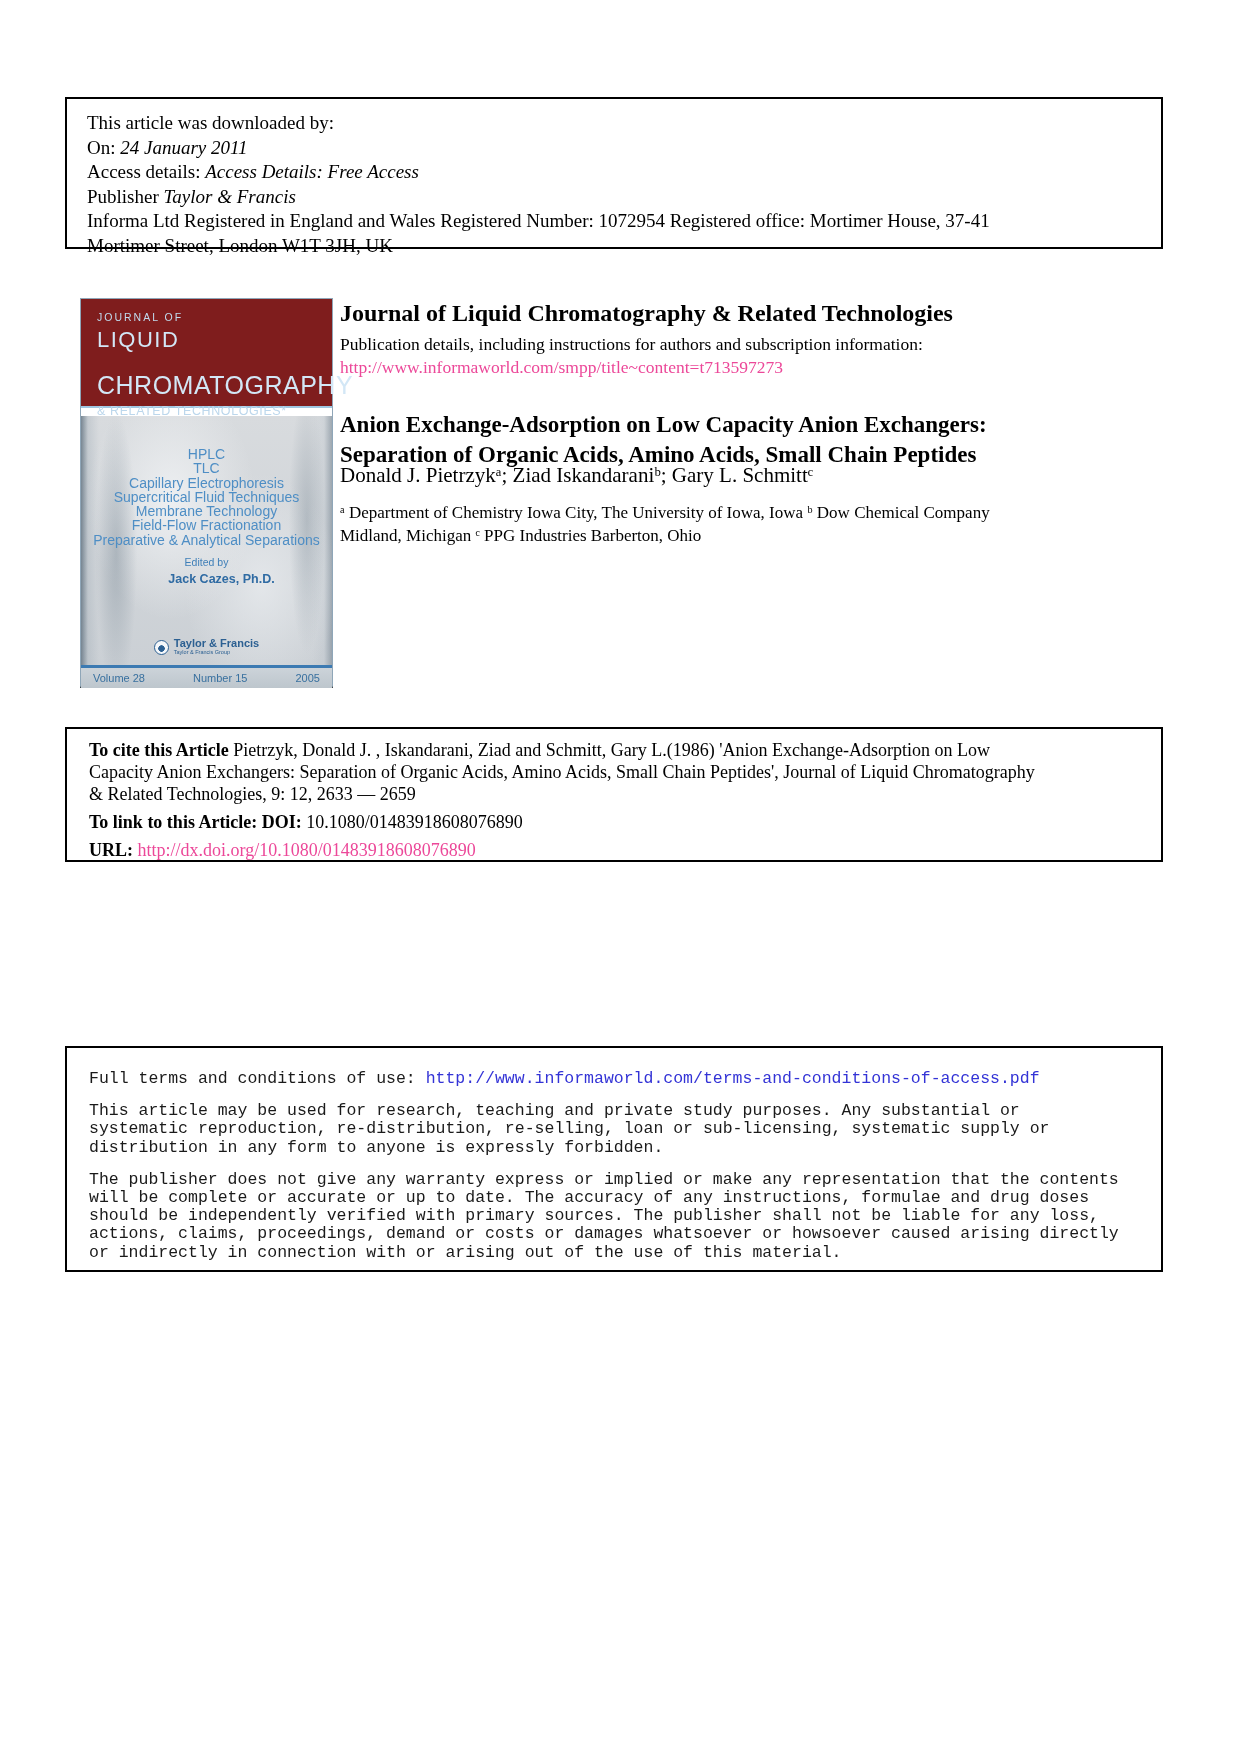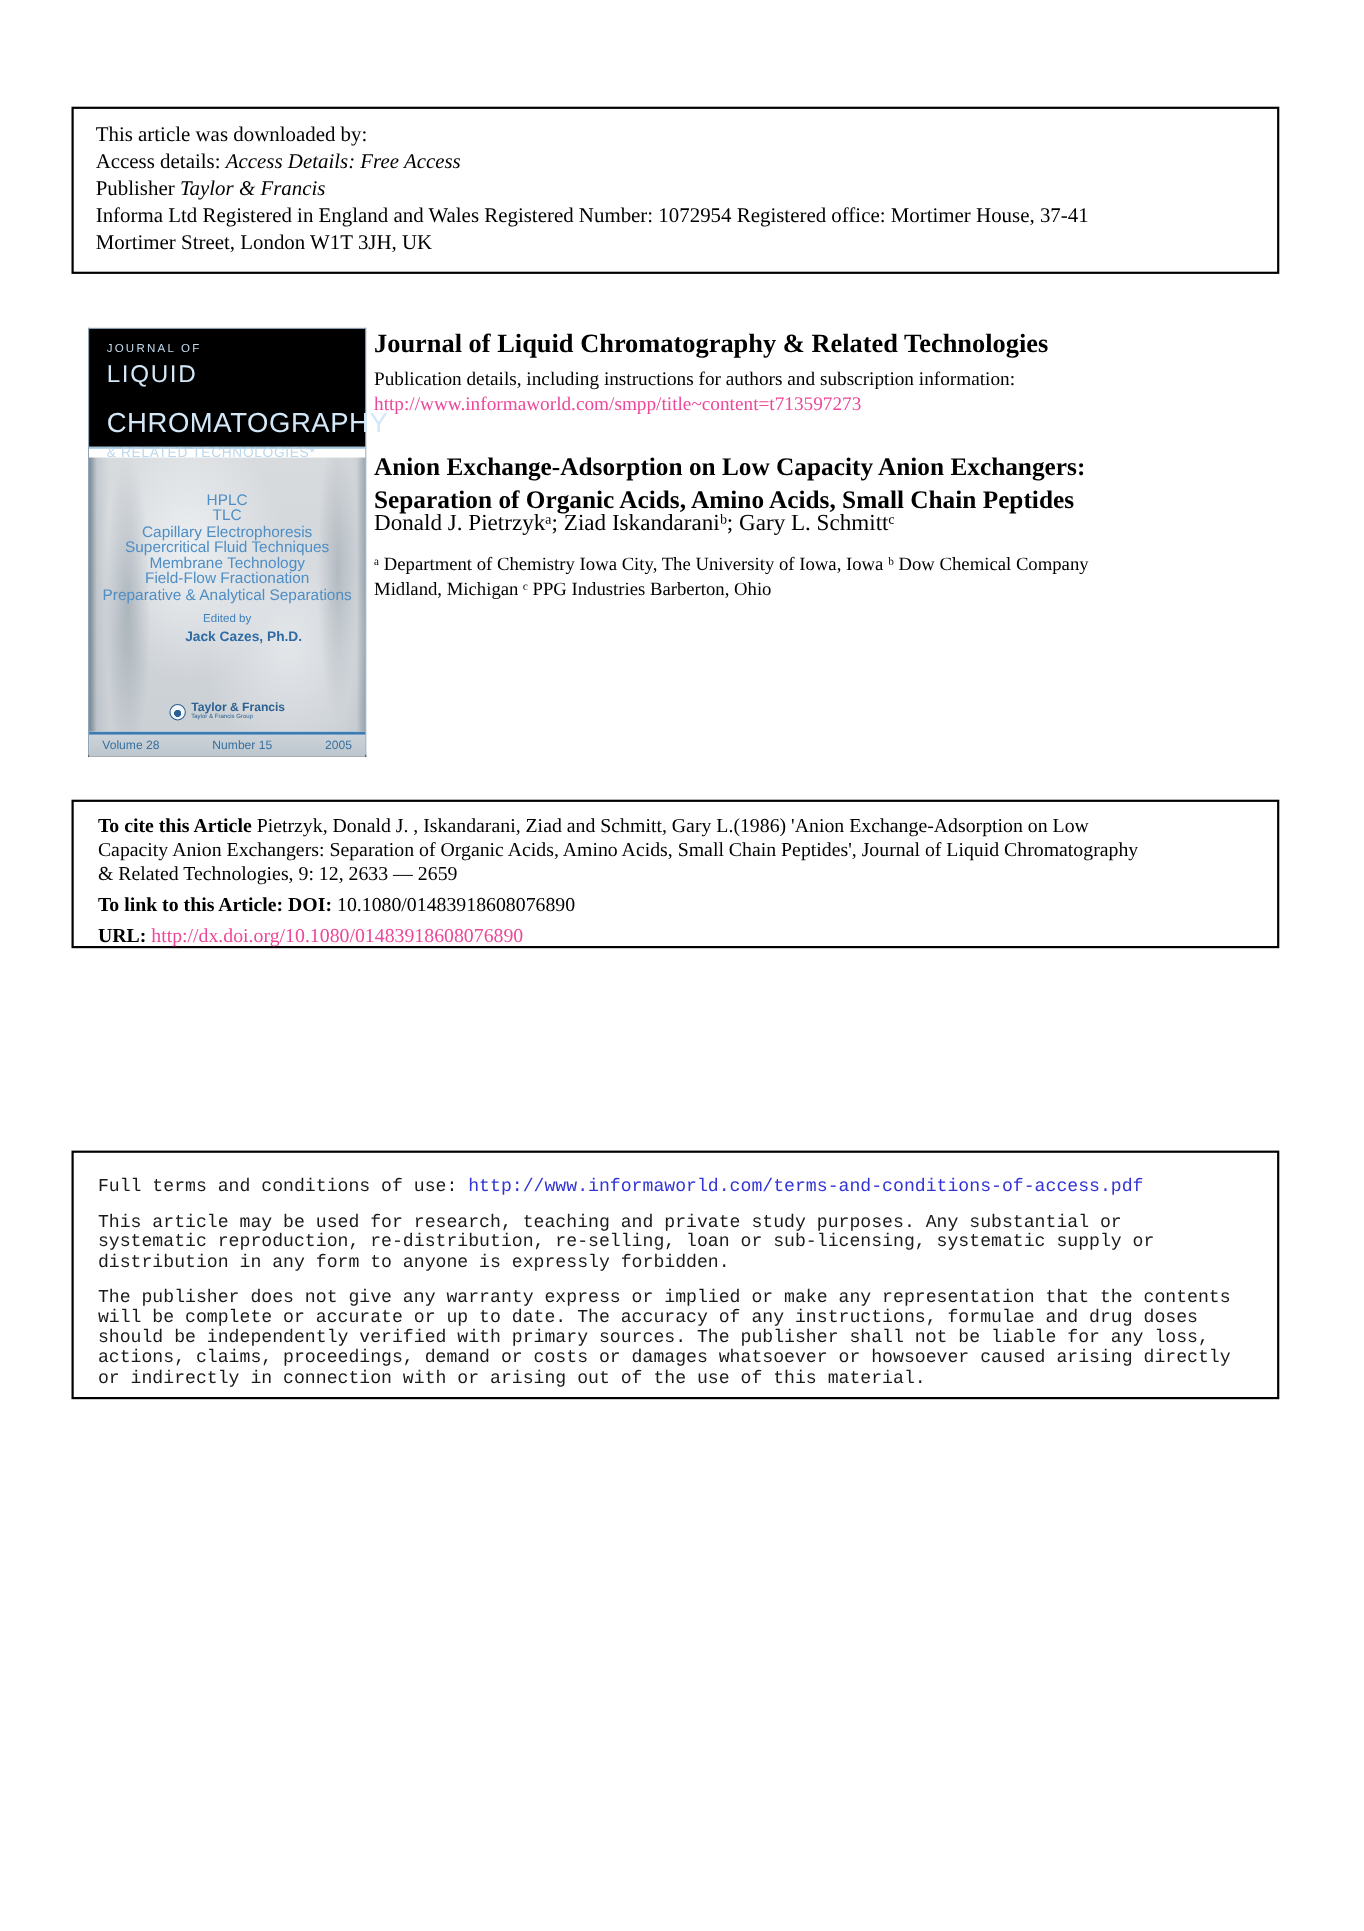--- a/index.html
+++ b/index.html
@@ -19,21 +19,21 @@
   .download-box { left:65px; top:73px; width:1098px; height:152px; padding:12px 20px;margin-top:24px; }
   .download-box p { margin:0; font-size:19px; line-height:24.6px; }
   .download-box .wrapline { width:945px; }
 
   
   .cover {
     position:absolute; left:80px; top:298px; width:253px; height:390px;
     box-sizing:border-box; border:1px solid #8fa6b8; border-bottom:2px solid #222;
     font-family:"Liberation Sans","DejaVu Sans",sans-serif;
   }
-  .cover-head { position:relative; height:107px; background:#000000; padding:12px 0 0 16px; box-sizing:border-box; }
+  .cover-head { position:relative; height:107px; background:#7f1d1d; padding:12px 0 0 16px; box-sizing:border-box; }
   .cover-head .m0 { font-size:10.5px; letter-spacing:2px; color:#c2dbee; }
   .cover-head .m1 { font-size:22px; letter-spacing:1.5px; color:#d3e7f6; margin-top:4px; }
   .cover-head .m2 { font-size:25px; letter-spacing:0.5px; color:#d3e7f6; margin-top:18px;text-align:center; }
   .cover-head .m3 { font-size:12.5px; letter-spacing:0.6px; color:#bcd7ec; margin-top:4px; }
   .cover-sep { height:8px; background:#ffffff; border-top:2px solid #9fc6e0; }
   .cover-photo {
     position:relative; height:249px; overflow:hidden;
     background:
       radial-gradient(30px 200px at 14% 55%, rgba(105,122,136,.38), transparent 70%),
       radial-gradient(26px 190px at 90% 42%, rgba(105,122,136,.32), transparent 70%),
@@ -89,20 +89,21 @@
   .terms-box .gap { margin-top:14px; }
   .terms-box a.link { color:#3333d6;text-align:right; }
 </style>
 </head>
 <body>
 
 <div class="page">
 
   <div class="box download-box">
     <p><span>This article was downloaded by:</span></p>
+    <p><span>On: </span><span class="it">24 January 2011</span></p>
     <p><span>Access details: </span><span class="it">Access Details: Free Access</span></p>
     <p><span>Publisher </span><span class="it">Taylor &amp; Francis</span></p>
     <p class="wrapline"><span>Informa Ltd Registered in England and Wales Registered Number: 1072954 Registered office: Mortimer House, 37-41 Mortimer Street, London W1T 3JH, UK</span></p>
   </div>
 
   <div class="cover">
     <div class="cover-head">
       <div class="m0">JOURNAL OF</div>
       <div class="m1">LIQUID</div>
       <div class="m2">CHROMATOGRAPHY</div>

